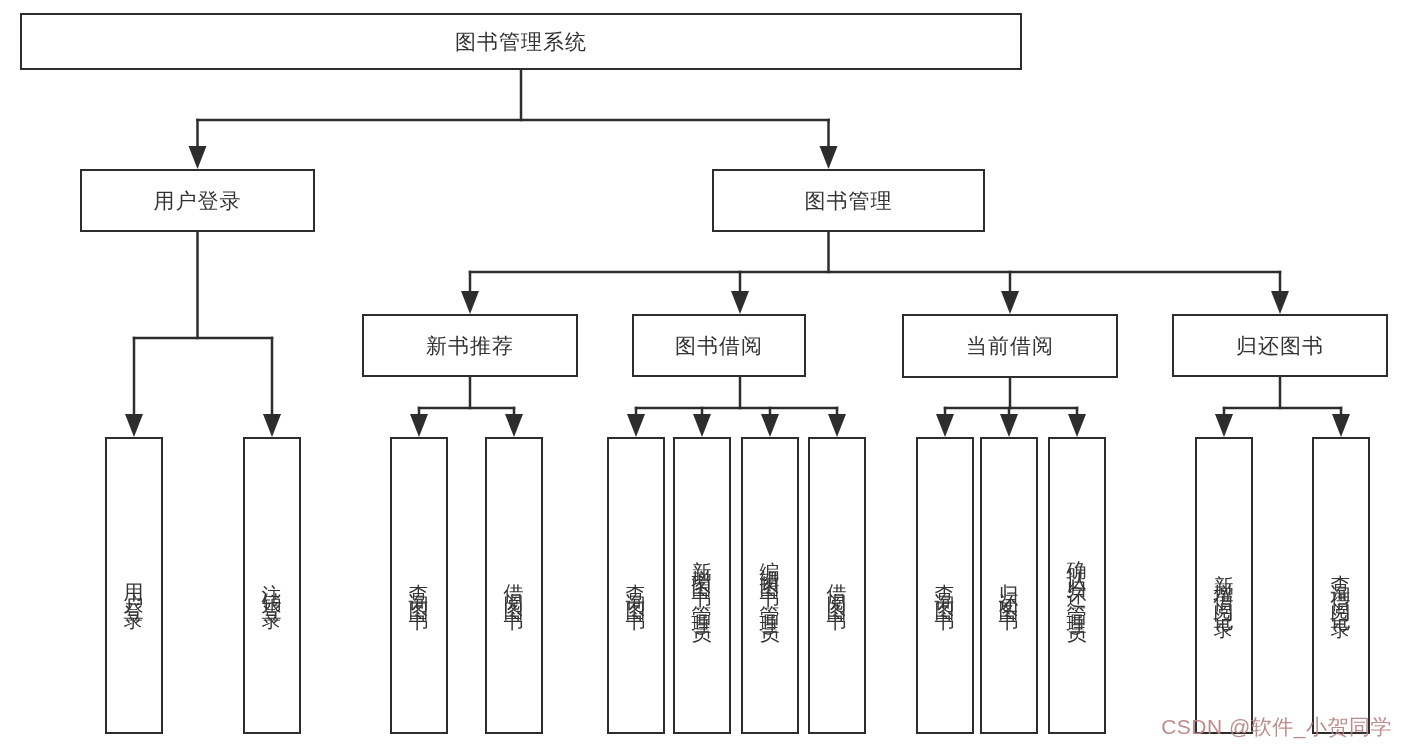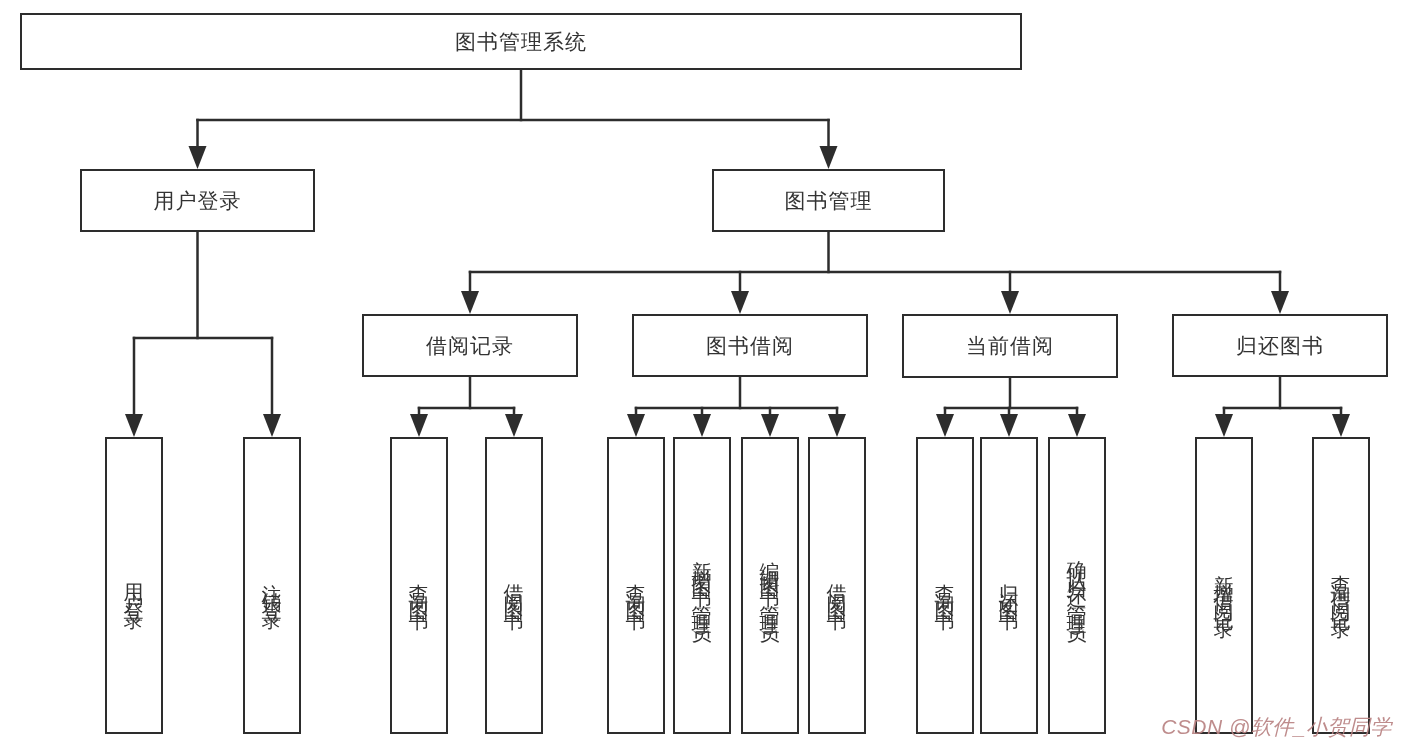--- a/index.html
+++ b/index.html
@@ -14,21 +14,21 @@
     color:#333;
   }
   .hbox{font-size:21px;letter-spacing:1px;}
   .vbox{
     width:58px;height:297px;top:437px;
     writing-mode:vertical-rl;text-orientation:mixed;
     font-size:20px;letter-spacing:9px;line-height:1;
   }
   .watermark{
     position:absolute;right:13px;top:713px;font-size:21px;
-    color:rgba(185,130,130,0.92);letter-spacing:0.5px;white-space:nowrap;font-style:italic;
+    color:rgba(185,130,130,0.92);letter-spacing:0.5px;white-space:nowrap;
   }
 </style>
 </head>
 <body>
 
 <div class="stage">
 
   <svg id="connectors" width="1405" height="747">
       <line x1="521" y1="70" x2="521" y2="120" stroke="#2d2d2d" stroke-width="2.5" stroke-linecap="square"></line>
       <line x1="197.5" y1="120" x2="828.5" y2="120" stroke="#2d2d2d" stroke-width="2.5" stroke-linecap="square"></line>
@@ -80,24 +80,24 @@
       <line x1="1224" y1="408" x2="1341" y2="408" stroke="#2d2d2d" stroke-width="2.5" stroke-linecap="square"></line>
       <line x1="1224" y1="408" x2="1224" y2="419" stroke="#2d2d2d" stroke-width="2.5" stroke-linecap="square"></line>
       <polygon points="1215,414 1233,414 1224,437" fill="#2d2d2d"></polygon>
       <line x1="1341" y1="408" x2="1341" y2="419" stroke="#2d2d2d" stroke-width="2.5" stroke-linecap="square"></line>
       <polygon points="1332,414 1350,414 1341,437" fill="#2d2d2d"></polygon>
     </svg>
 
   <div class="node hbox" style="left:20px;top:13px;width:1002px;height:57px">图书管理系统</div>
 
   <div class="node hbox" style="left:80px;top:169px;width:235px;height:63px">用户登录</div>
-  <div class="node hbox" style="left:712px;top:169px;width:233px;height:63px">图书管理</div>
+  <div class="node hbox" style="left:712px;top:169px;width:273px;height:63px">图书管理</div>
 
-  <div class="node hbox" style="left:362px;top:314px;width:216px;height:63px">借阅记录</div>
-  <div class="node hbox" style="left:632px;top:314px;width:236px;height:63px">图书借阅</div>
+  <div class="node hbox" style="left:362px;top:314px;width:216px;height:63px">新书推荐</div>
+  <div class="node hbox" style="left:632px;top:314px;width:174px;height:63px">图书借阅</div>
   <div class="node hbox" style="left:902px;top:314px;width:216px;height:64px">当前借阅</div>
   <div class="node hbox" style="left:1172px;top:314px;width:216px;height:63px">归还图书</div>
 
   <div class="node vbox" style="left:105px">用户登录</div>
   <div class="node vbox" style="left:243px">注销登录</div>
 
   <div class="node vbox" style="left:390px">查询图书</div>
   <div class="node vbox" style="left:485px">借阅图书</div>
 
   <div class="node vbox" style="left:607px">查询图书</div>

